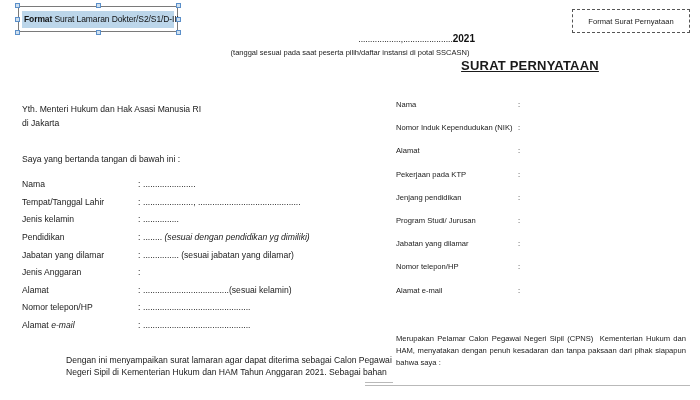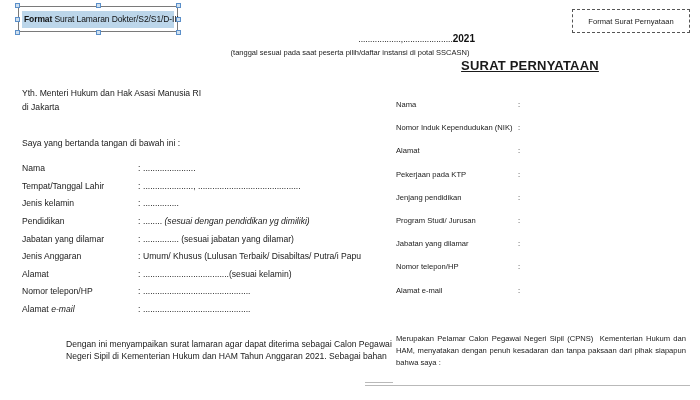--- a/index.html
+++ b/index.html
@@ -90,21 +90,21 @@
     text-align: center;
     font-size: 7.5px;
     color: #222;
     white-space: nowrap;
   }
 
   
   .left-col {
     position: absolute;
     left: 22px;
-    top: 88px;
+    top: 104px;
     width: 350px;
     font-size: 8.6px;
     line-height: 1.25;
   }
   .addr-line { white-space: nowrap; margin-bottom: 3px; }
   .intro { margin-top: 26px; white-space: nowrap; }
 
   .field-list {
     margin-top: 14px;
   }
@@ -268,21 +268,20 @@
         <span class="fval"><span>........ </span><i>(sesuai dengan pendidikan yg dimiliki)</i></span>
       </div>
       <div class="frow">
         <span class="flabel">Jabatan yang dilamar</span>
         <span class="fsep">:</span>
         <span class="fval">............... (sesuai jabatan yang dilamar)</span>
       </div>
       <div class="frow">
         <span class="flabel">Jenis Anggaran</span>
         <span class="fsep">:</span>
-        <span class="fval">Umum/ Khusus (Lulusan Terbaik/ Disabiltas/ Putra/i Papu</span>
       </div>
       <div class="frow">
         <span class="flabel">Alamat</span>
         <span class="fsep">:</span>
         <span class="fval">....................................(sesuai kelamin)</span>
       </div>
       <div class="frow">
         <span class="flabel">Nomor telepon/HP</span>
         <span class="fsep">:</span>
         <span class="fval">.............................................</span>

